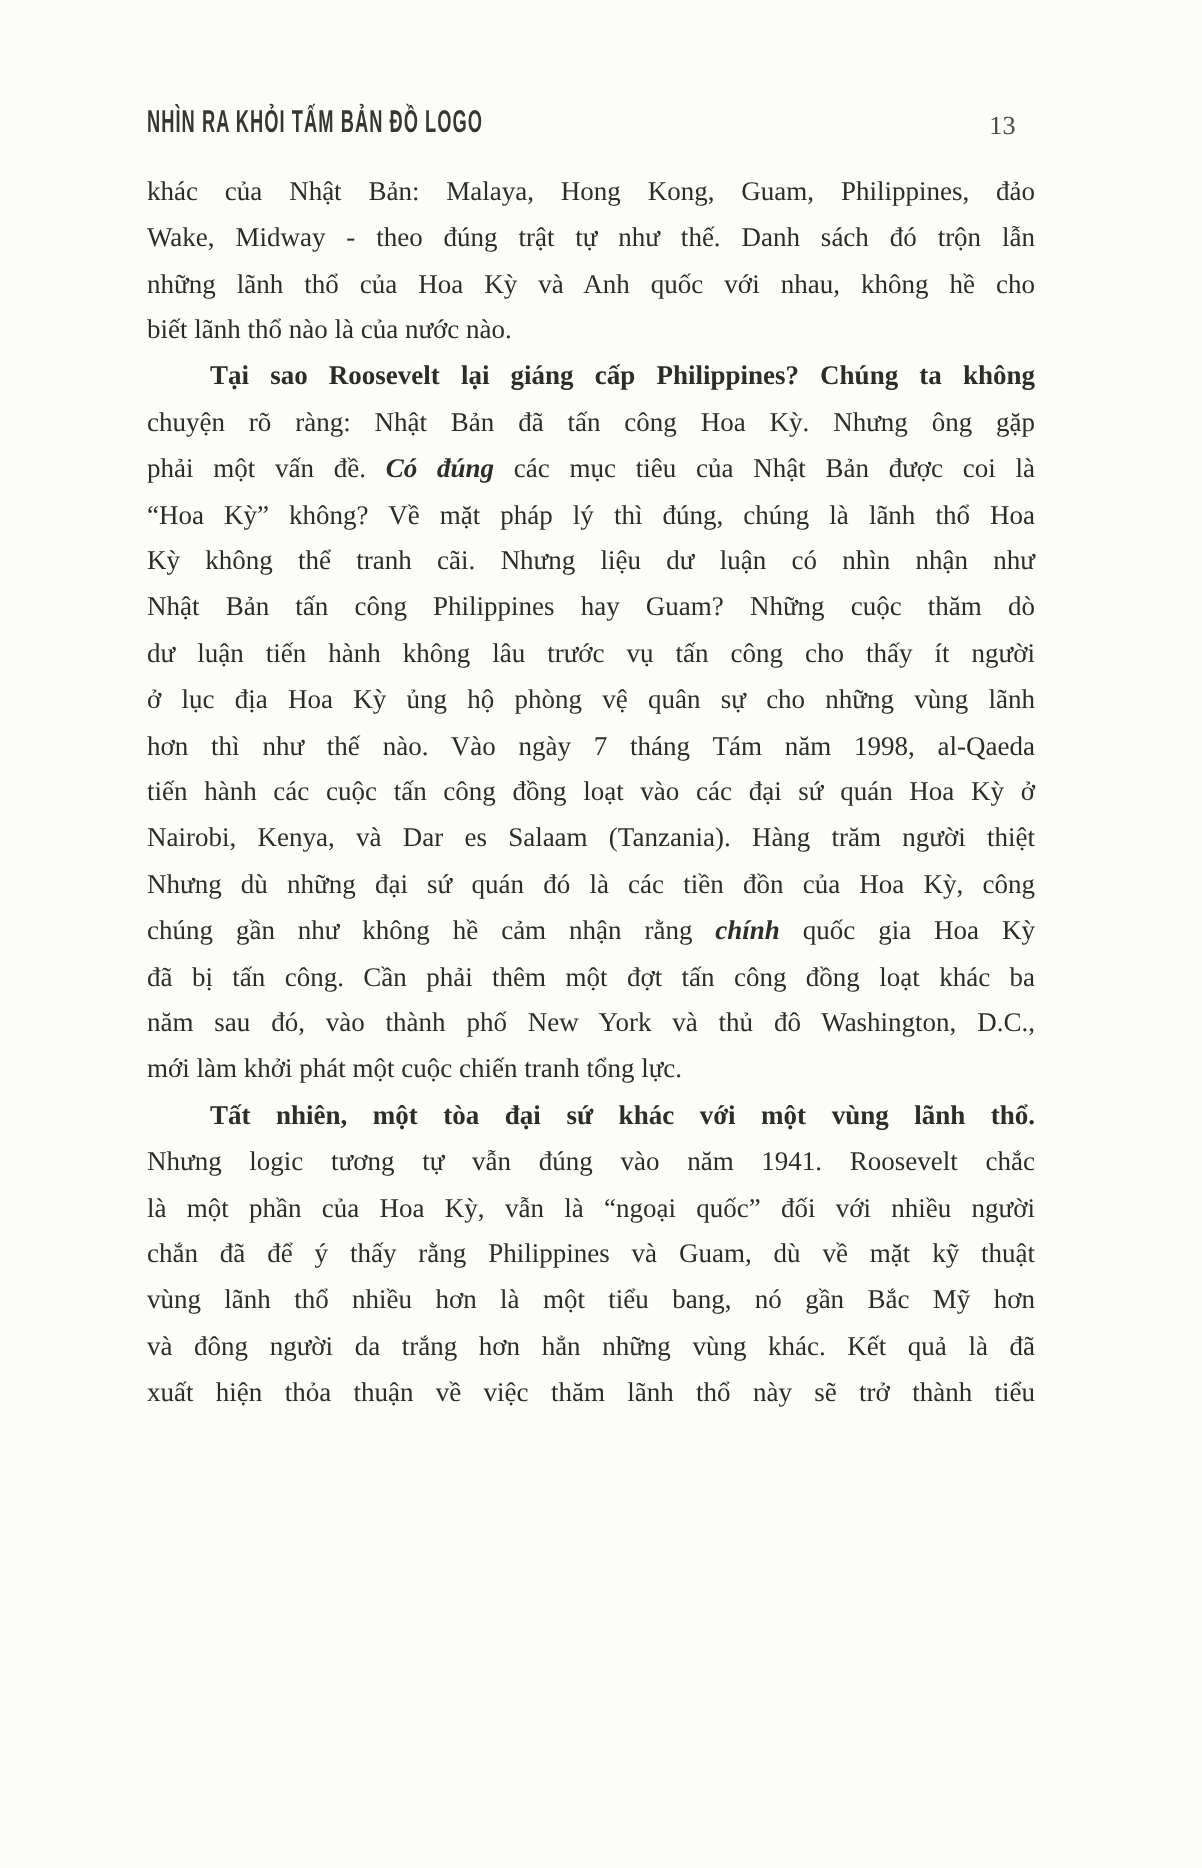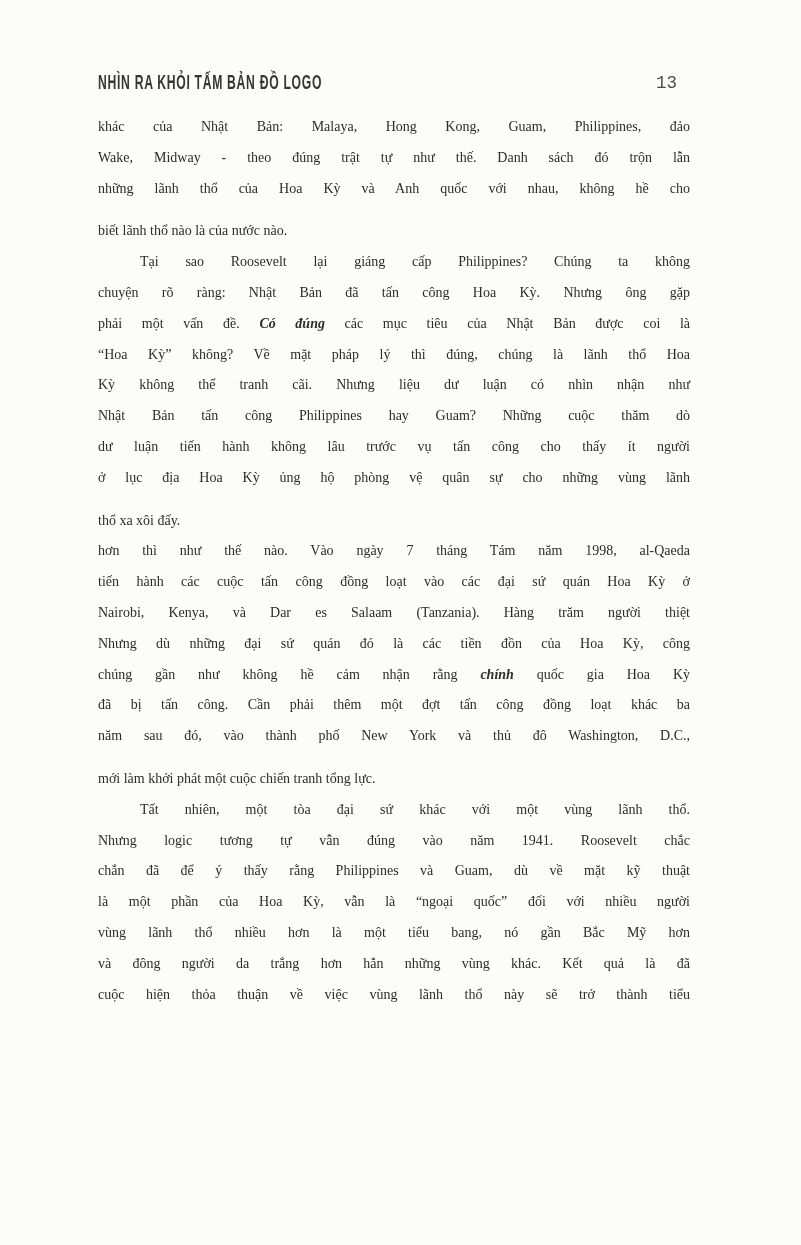--- a/index.html
+++ b/index.html
@@ -22,41 +22,41 @@
     letter-spacing: 1.2px;
     color: var(--header, #383632);
     transform: scaleX(0.58);
     transform-origin: 0 0;
     white-space: nowrap;
   }
   .page-number {
     position: absolute;
     top: 73px;
     right: 124px;
-    font-family: Liberation Mono, monospace;
+    font-family: Liberation Serif, serif;
     font-size: 17.5px;
     color: var(--folio, #4c4a45);
     text-align: center;
   }
   .body-text {
     position: absolute;
     left: 98px;
     top: 112px;
     width: 592px;
-    font-size: 14px;
+    font-size: 18px;
     line-height: 30.8px;
     color: var(--text, #2d2c29);
   }
   .line {
     text-align: justify;
     text-align-last: justify;
     white-space: normal;
   }
-  .line.end { text-align-last: left; margin-top: 12px; }
-  .line.indent { text-indent: 42px; }
+  .line.end { text-align-last: left; }
+  .line.indent { text-indent: 42px; font-weight: bold; }
   .it { font-style: italic; font-weight: bold; }
 </style>
 </head>
 <body style="background: rgb(252, 252, 250);">
 
 <div class="page">
   <div class="running-title">NHÌN RA KHỎI TẤM BẢN ĐỒ LOGO</div>
   <div class="page-number">13</div>
   <div class="body-text">
       <div>
@@ -67,35 +67,34 @@
       </div>
       <div>
         <div class="line indent"><span>Tại sao Roosevelt lại giáng cấp Philippines? Chúng ta không</span></div>
         <div class="line"><span>chuyện rõ ràng: Nhật Bản đã tấn công Hoa Kỳ. Nhưng ông gặp</span></div>
         <div class="line"><span>phải một vấn đề. </span><span class="it">Có đúng</span><span> các mục tiêu của Nhật Bản được coi là</span></div>
         <div class="line"><span>“Hoa Kỳ” không? Về mặt pháp lý thì đúng, chúng là lãnh thổ Hoa</span></div>
         <div class="line"><span>Kỳ không thể tranh cãi. Nhưng liệu dư luận có nhìn nhận như</span></div>
         <div class="line"><span>Nhật Bản tấn công Philippines hay Guam? Những cuộc thăm dò</span></div>
         <div class="line"><span>dư luận tiến hành không lâu trước vụ tấn công cho thấy ít người</span></div>
         <div class="line"><span>ở lục địa Hoa Kỳ ủng hộ phòng vệ quân sự cho những vùng lãnh</span></div>
-        <div class="line end"><span>thổ xa xôi đấy.</span></div>
       </div>
       <div>
         <div class="line"><span>hơn thì như thế nào. Vào ngày 7 tháng Tám năm 1998, al-Qaeda</span></div>
         <div class="line"><span>tiến hành các cuộc tấn công đồng loạt vào các đại sứ quán Hoa Kỳ ở</span></div>
         <div class="line"><span>Nairobi, Kenya, và Dar es Salaam (Tanzania). Hàng trăm người thiệt</span></div>
         <div class="line"><span>Nhưng dù những đại sứ quán đó là các tiền đồn của Hoa Kỳ, công</span></div>
         <div class="line"><span>chúng gần như không hề cảm nhận rằng </span><span class="it">chính</span><span> quốc gia Hoa Kỳ</span></div>
         <div class="line"><span>đã bị tấn công. Cần phải thêm một đợt tấn công đồng loạt khác ba</span></div>
         <div class="line"><span>năm sau đó, vào thành phố New York và thủ đô Washington, D.C.,</span></div>
         <div class="line end"><span>mới làm khởi phát một cuộc chiến tranh tổng lực.</span></div>
       </div>
       <div>
         <div class="line indent"><span>Tất nhiên, một tòa đại sứ khác với một vùng lãnh thổ.</span></div>
         <div class="line"><span>Nhưng logic tương tự vẫn đúng vào năm 1941. Roosevelt chắc</span></div>
+        <div class="line"><span>là một phần của Hoa Kỳ, vẫn là “ngoại quốc” đối với nhiều người</span></div>
         <div class="line"><span>chắn đã để ý thấy rằng Philippines và Guam, dù về mặt kỹ thuật</span></div>
-        <div class="line"><span>là một phần của Hoa Kỳ, vẫn là “ngoại quốc” đối với nhiều người</span></div>
         <div class="line"><span>vùng lãnh thổ nhiều hơn là một tiểu bang, nó gần Bắc Mỹ hơn</span></div>
         <div class="line"><span>và đông người da trắng hơn hẳn những vùng khác. Kết quả là đã</span></div>
-        <div class="line"><span>cuộc hiện thỏa thuận về việc vùng lãnh thổ này sẽ trở thành tiểu</span></div>
+        <div class="line"><span>xuất hiện thỏa thuận về việc thăm lãnh thổ này sẽ trở thành tiểu</span></div>
       </div>
     </div>
 </div>
 
 </body></html>

